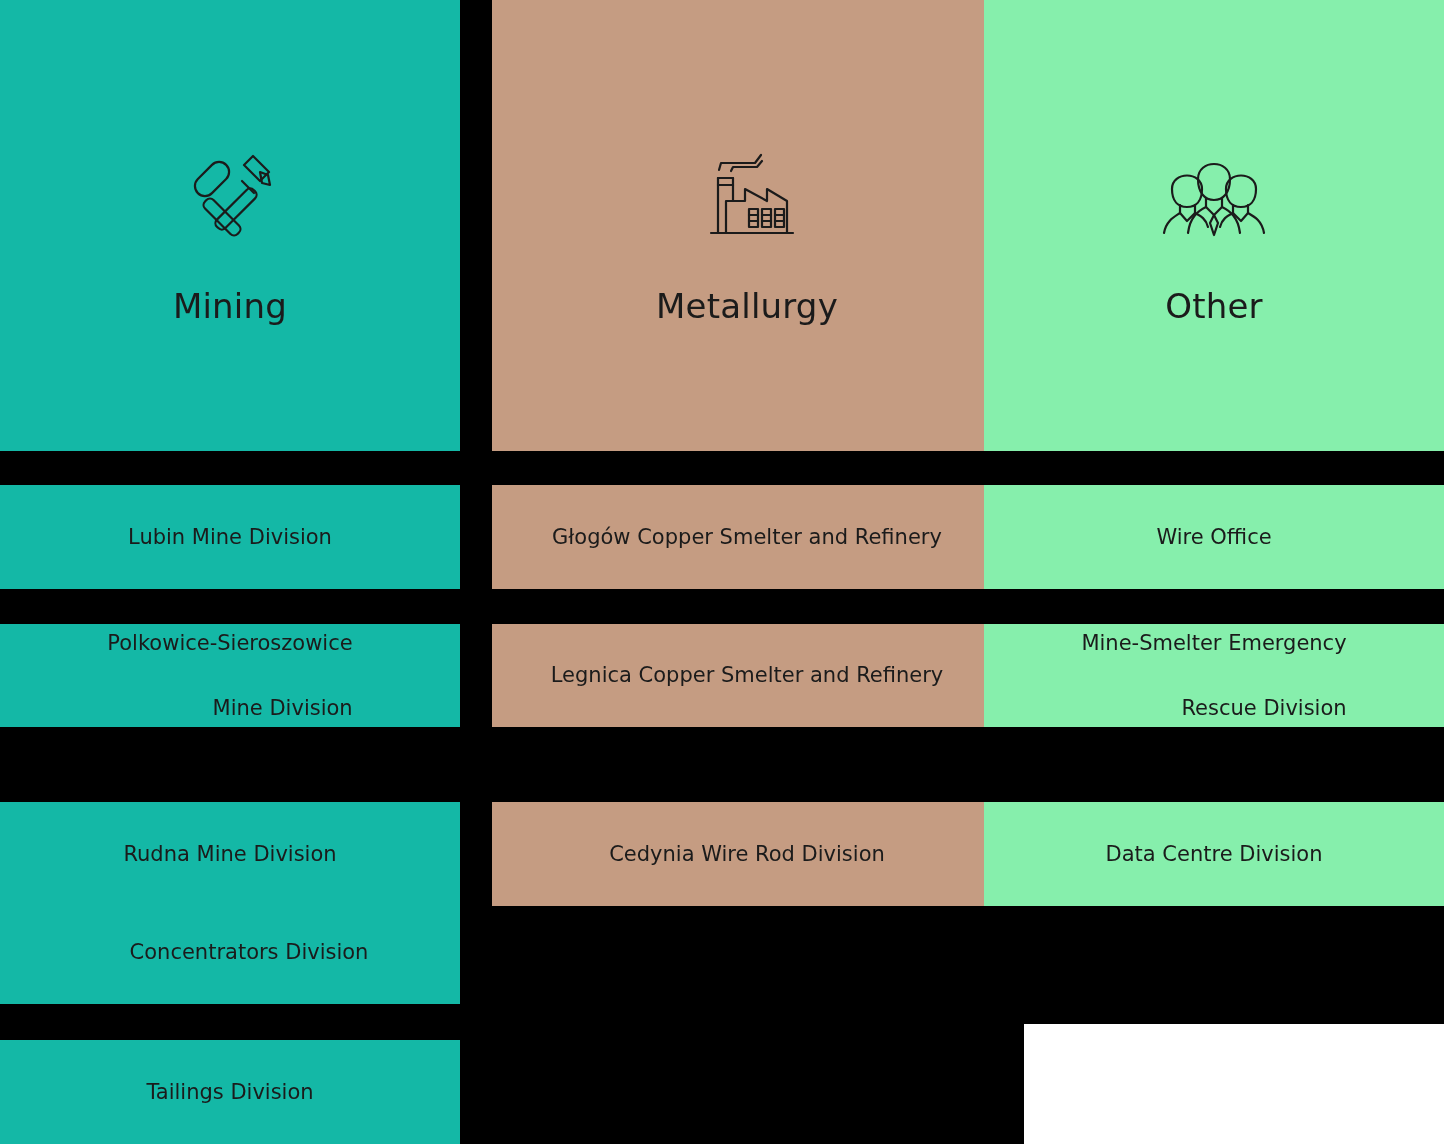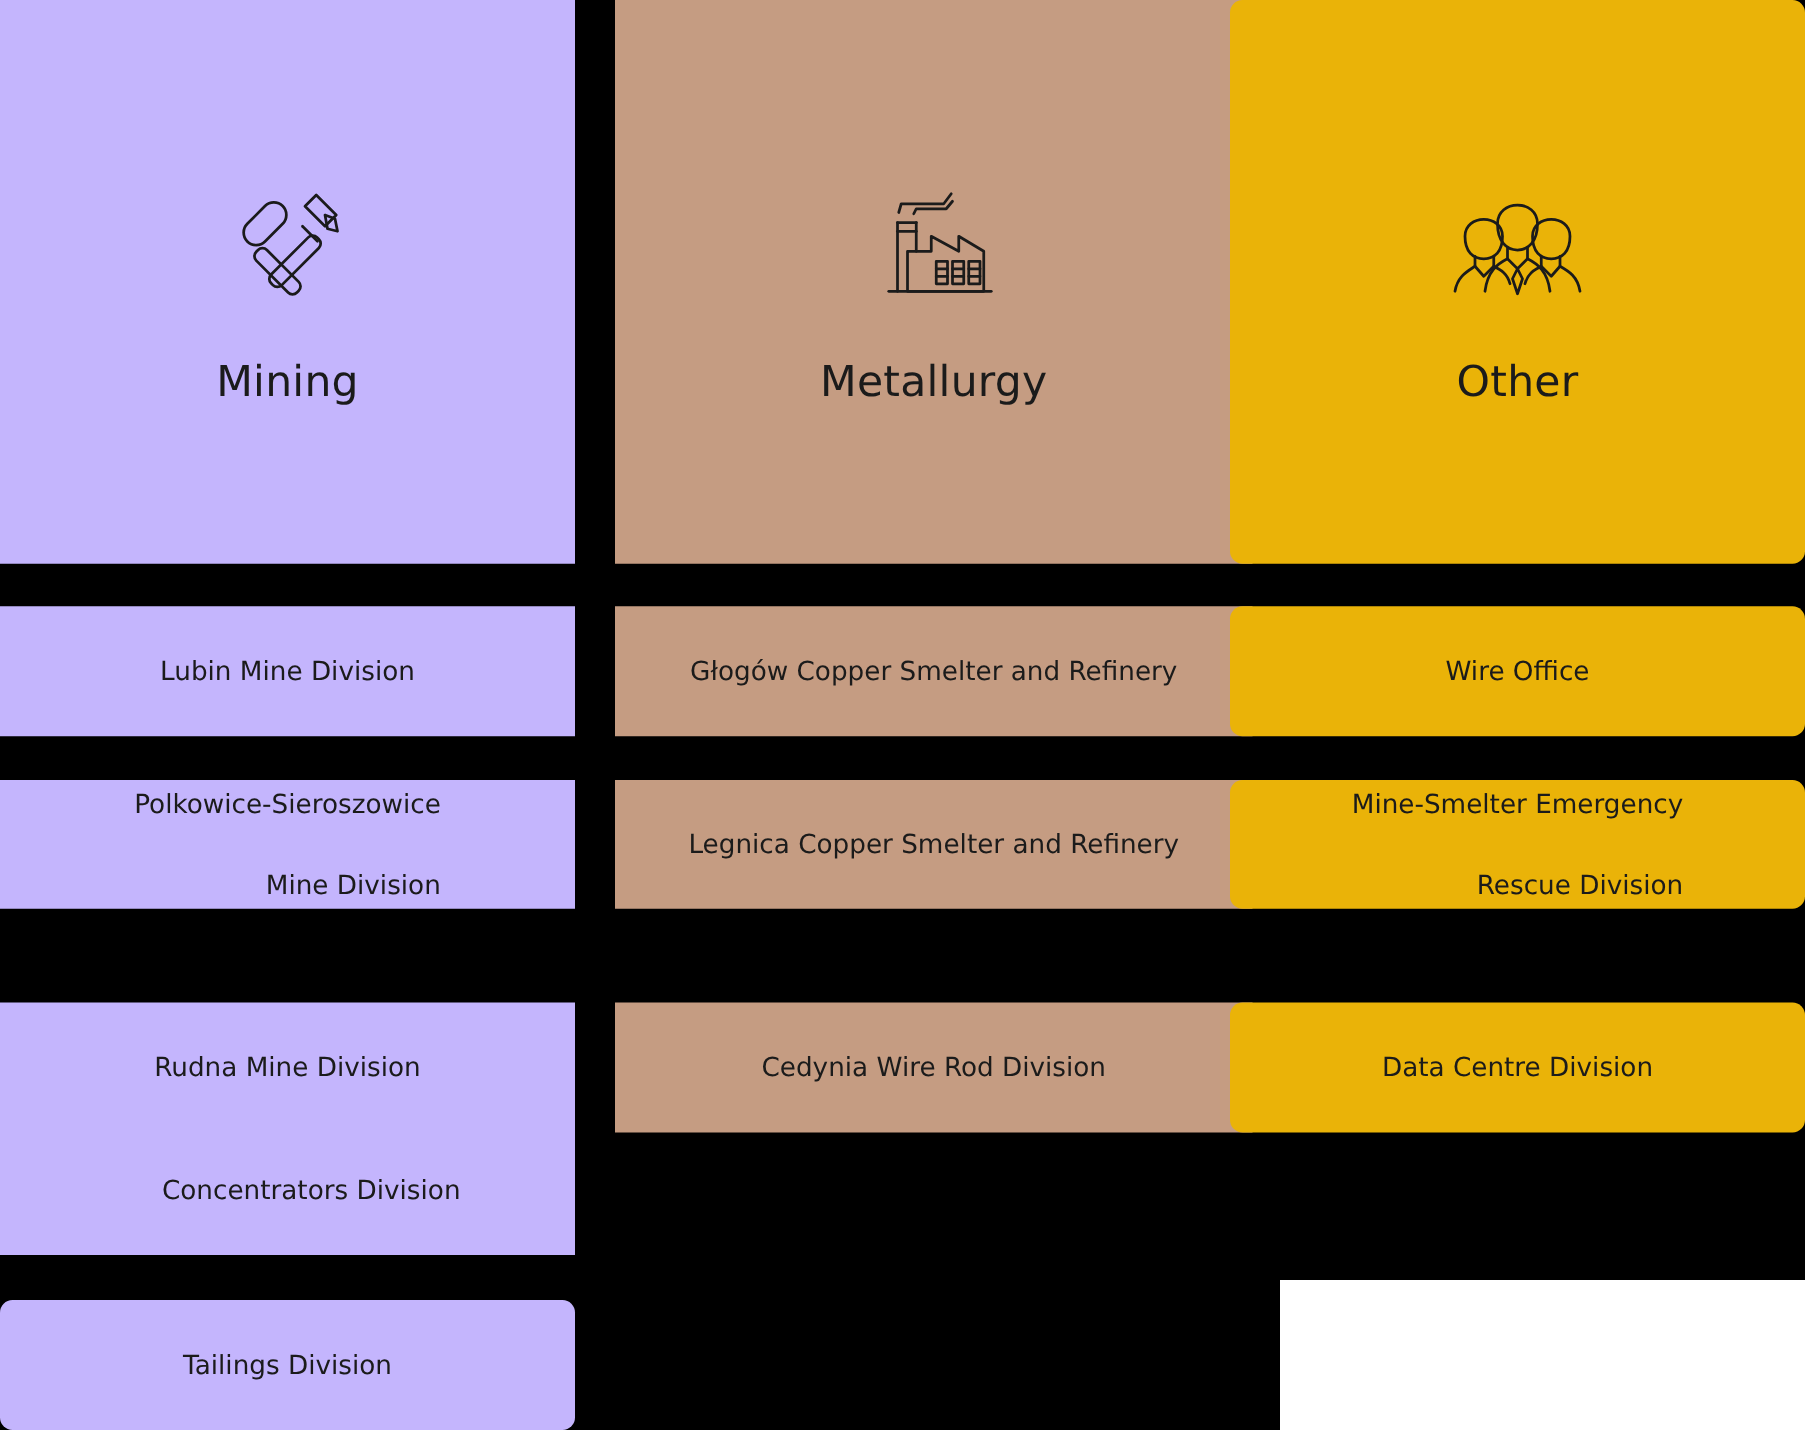--- a/index.html
+++ b/index.html
@@ -52,25 +52,25 @@
     line-height:1.55;
     padding:0 10px;
     box-sizing:border-box;
   }
   .cell span{display:block;}
 
   .r1{top:485px;height:104px;}
   .r2{top:624px;height:103px;}
   .r3{top:762px;height:104px;margin-top:40px;}
   .r4{top:900px;height:104px;padding-left:48px;}
-  .r5{top:1040px;height:104px;border-radius:10px;}
-
-  .bg-mining{background:#c4b5fd;}
+  .r5{top:1040px;height:104px;}
+
+  .bg-mining{background:#14b8a6;}
   .bg-metallurgy{background:#c59c82;}
-  .bg-other{background:#eab308;border-radius:10px;}
+  .bg-other{background:#86efac;}
 </style>
 </head>
 <body>
 
 <div class="canvas">
 
   <div class="white-block"></div>
 
   <div class="col col-mining">
 

